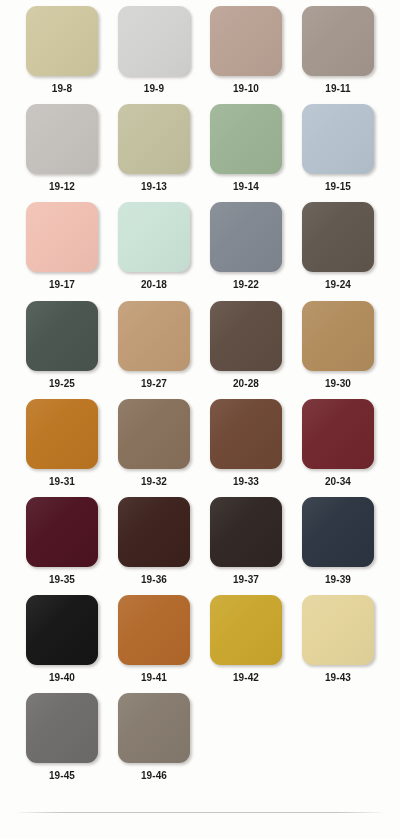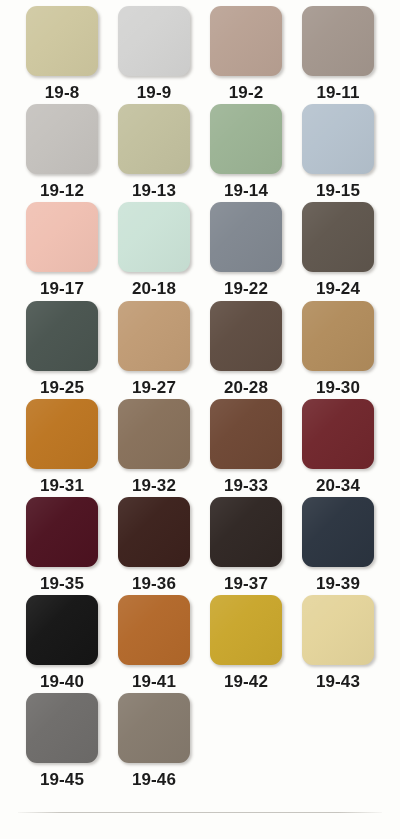--- a/index.html
+++ b/index.html
@@ -57,21 +57,21 @@
       135deg,
       rgba(255, 255, 255, 0.09) 0%,
       rgba(255, 255, 255, 0.02) 38%,
       rgba(0, 0, 0, 0.035) 100%
     );
     pointer-events: none;
   }
 
   .swatch-label {
     margin-top: 8px;
-    font-size: 17px;
+    font-size: 10px;
     font-weight: bold;
     color: #1c1c1c;
     letter-spacing: 0.1px;
     line-height: 1;
     font-family: "Liberation Sans", sans-serif;
   }
 
   #sheet-divider {
     position: absolute;
     left: 18px;
@@ -96,21 +96,21 @@
       <div class="swatch-cell">
         <div class="swatch-chip" style="background-color: rgb(206, 199, 159);"></div>
         <div class="swatch-label">19-8</div>
       </div>
       <div class="swatch-cell">
         <div class="swatch-chip" style="background-color: rgb(211, 211, 210);"></div>
         <div class="swatch-label">19-9</div>
       </div>
       <div class="swatch-cell">
         <div class="swatch-chip" style="background-color: rgb(185, 161, 147);"></div>
-        <div class="swatch-label">19-2</div>
+        <div class="swatch-label">19-10</div>
       </div>
       <div class="swatch-cell">
         <div class="swatch-chip" style="background-color: rgb(163, 150, 141);"></div>
         <div class="swatch-label">19-11</div>
       </div>
       <div class="swatch-cell">
         <div class="swatch-chip" style="background-color: rgb(196, 193, 189);"></div>
         <div class="swatch-label">19-12</div>
       </div>
       <div class="swatch-cell">

